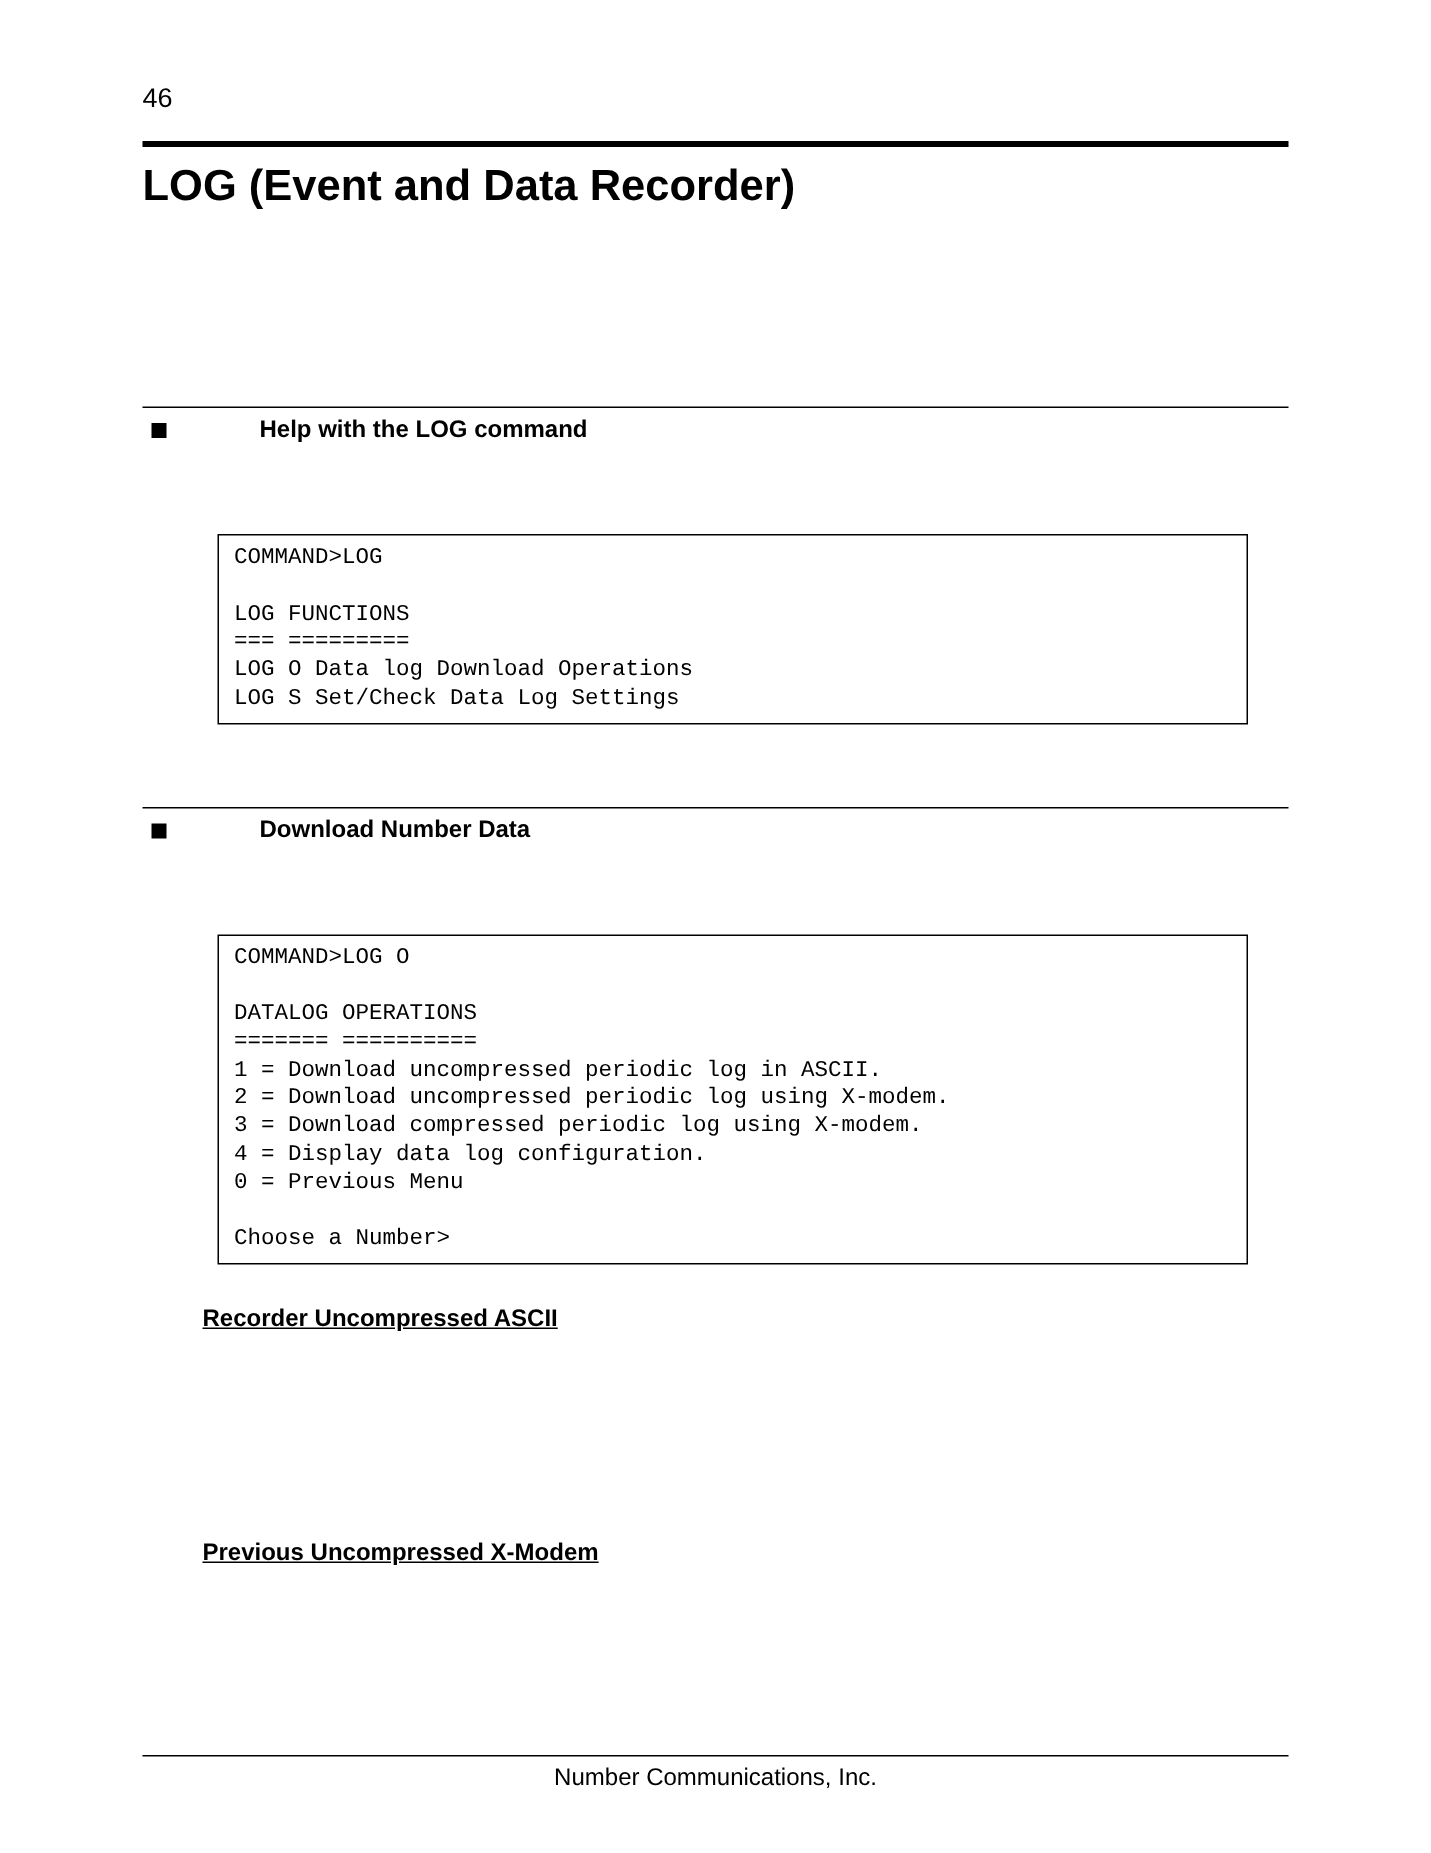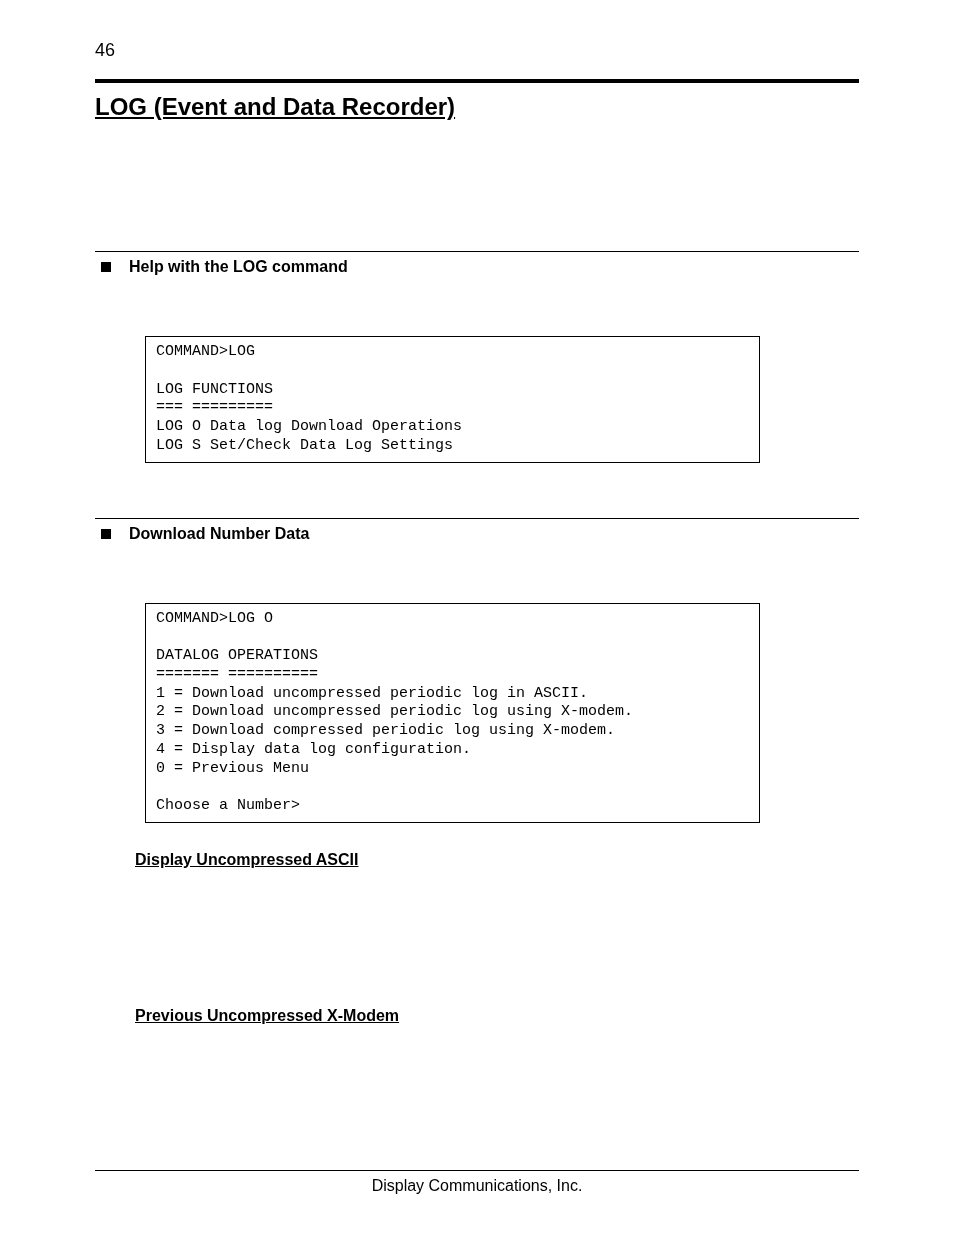--- a/index.html
+++ b/index.html
@@ -9,61 +9,61 @@
     background: #fff;
     width: 954px;
     font-family: Arial, Helvetica, sans-serif;
     color: #000;
   }
   .page {
     width: 954px;
     height: 1235px;
     position: relative;
     box-sizing: border-box;
-    padding: 40px 95px 0 95px;
+    padding: 55px 95px 0 95px;
   }
   .page-num {
     font-size: 18px;
     margin-bottom: 18px;
   }
   .thick-rule {
     border: none;
     border-top: 4px solid #000;
     margin: 0 0 10px 0;
   }
   .section-title {
-    font-size: 24px;
+    font-size: 29px;
     font-weight: bold;
     margin: 0 0 130px 0;
-    text-decoration: underline;
   }
   .thin-rule {
     border: none;
     border-top: 1.5px solid #000;
     margin: 0 0 6px 0;
   }
   .sub-row {
     display: flex;
     align-items: center;
     margin-bottom: 60px;
+    gap: 44px;
   }
   .bullet {
     width: 10px;
     height: 10px;
     background: #000;
     margin: 0 18px 0 6px;
     flex: none;
   }
   .sub-title {
     font-size: 16px;
     font-weight: bold;
   }
   .code-box {
     margin-left: 50px;
-    width: 615px;
+    width: 687px;
     border: 1px solid #000;
     padding: 6px 10px 6px 10px;
     font-family: "Courier New", Courier, monospace;
     font-size: 15px;
     line-height: 1.25;
     white-space: pre;
     box-sizing: border-box;
   }
   .mid-gap-1 { height: 55px; }
   .link-heading {
@@ -126,22 +126,22 @@
 DATALOG OPERATIONS
 ======= ==========
 1 = Download uncompressed periodic log in ASCII.
 2 = Download uncompressed periodic log using X-modem.
 3 = Download compressed periodic log using X-modem.
 4 = Display data log configuration.
 0 = Previous Menu
 
 Choose a Number&gt;</div>
 
-  <div class="link-heading">Display Uncompressed ASCII</div>
+  <div class="link-heading">Recorder Uncompressed ASCII</div>
   <div class="link-gap"></div>
   <div class="link-heading">Previous Uncompressed X-Modem</div>
 
   <div class="footer-rule-wrap">
     <hr class="footer-rule">
-    <div class="footer-text">Display Communications, Inc.</div>
+    <div class="footer-text">Number Communications, Inc.</div>
   </div>
 
 </div>
 
 </body></html>

